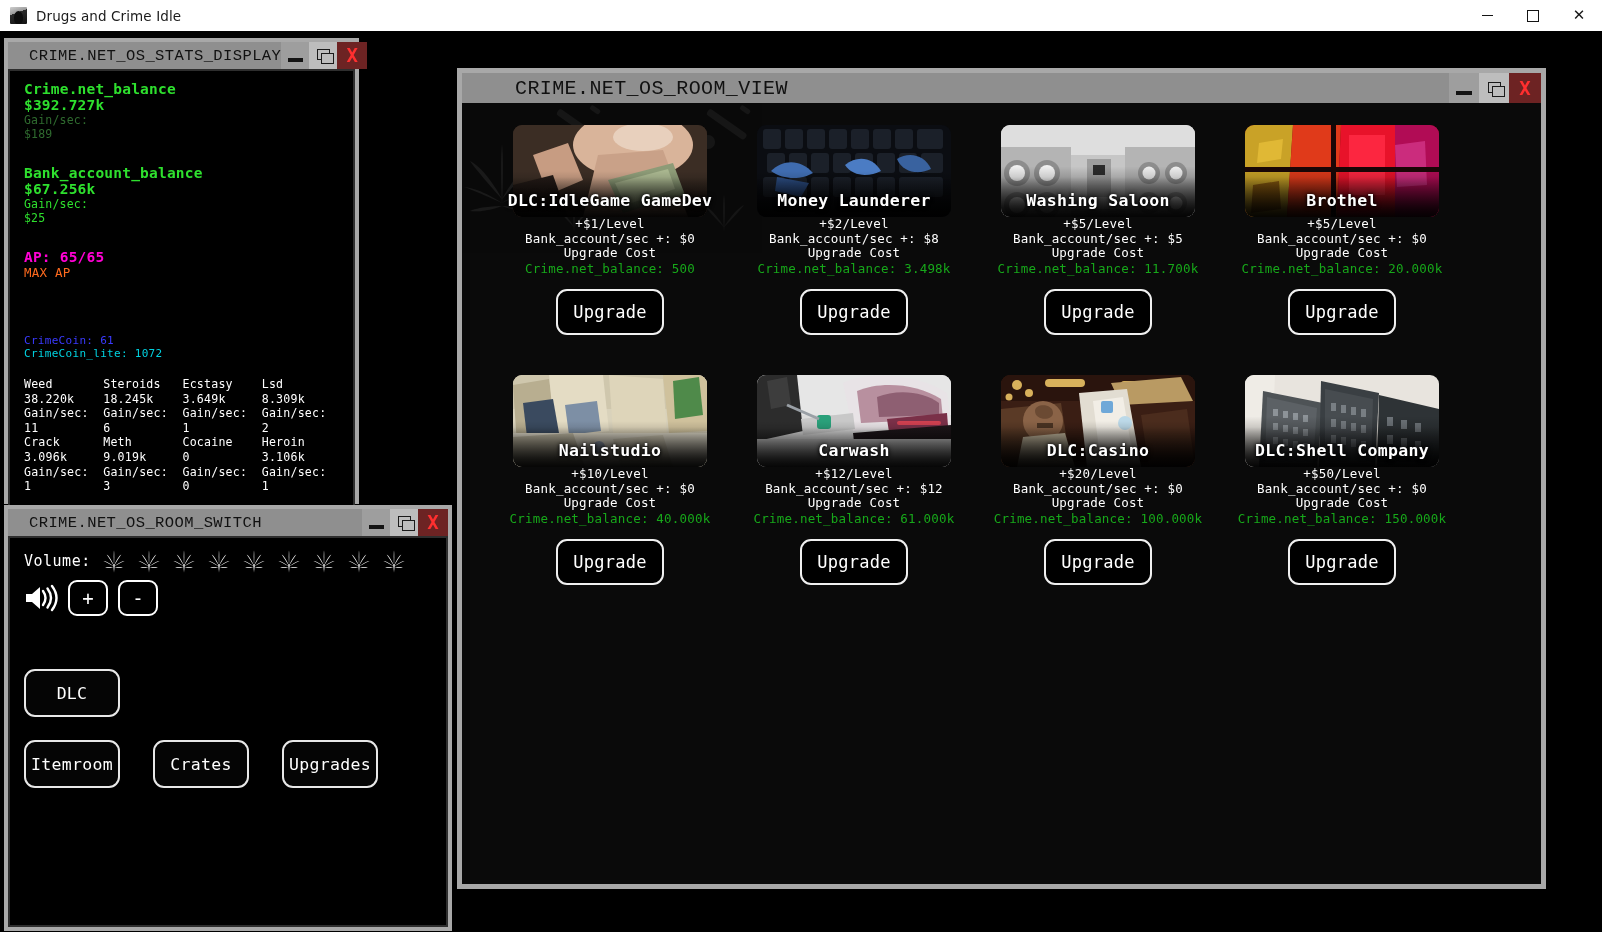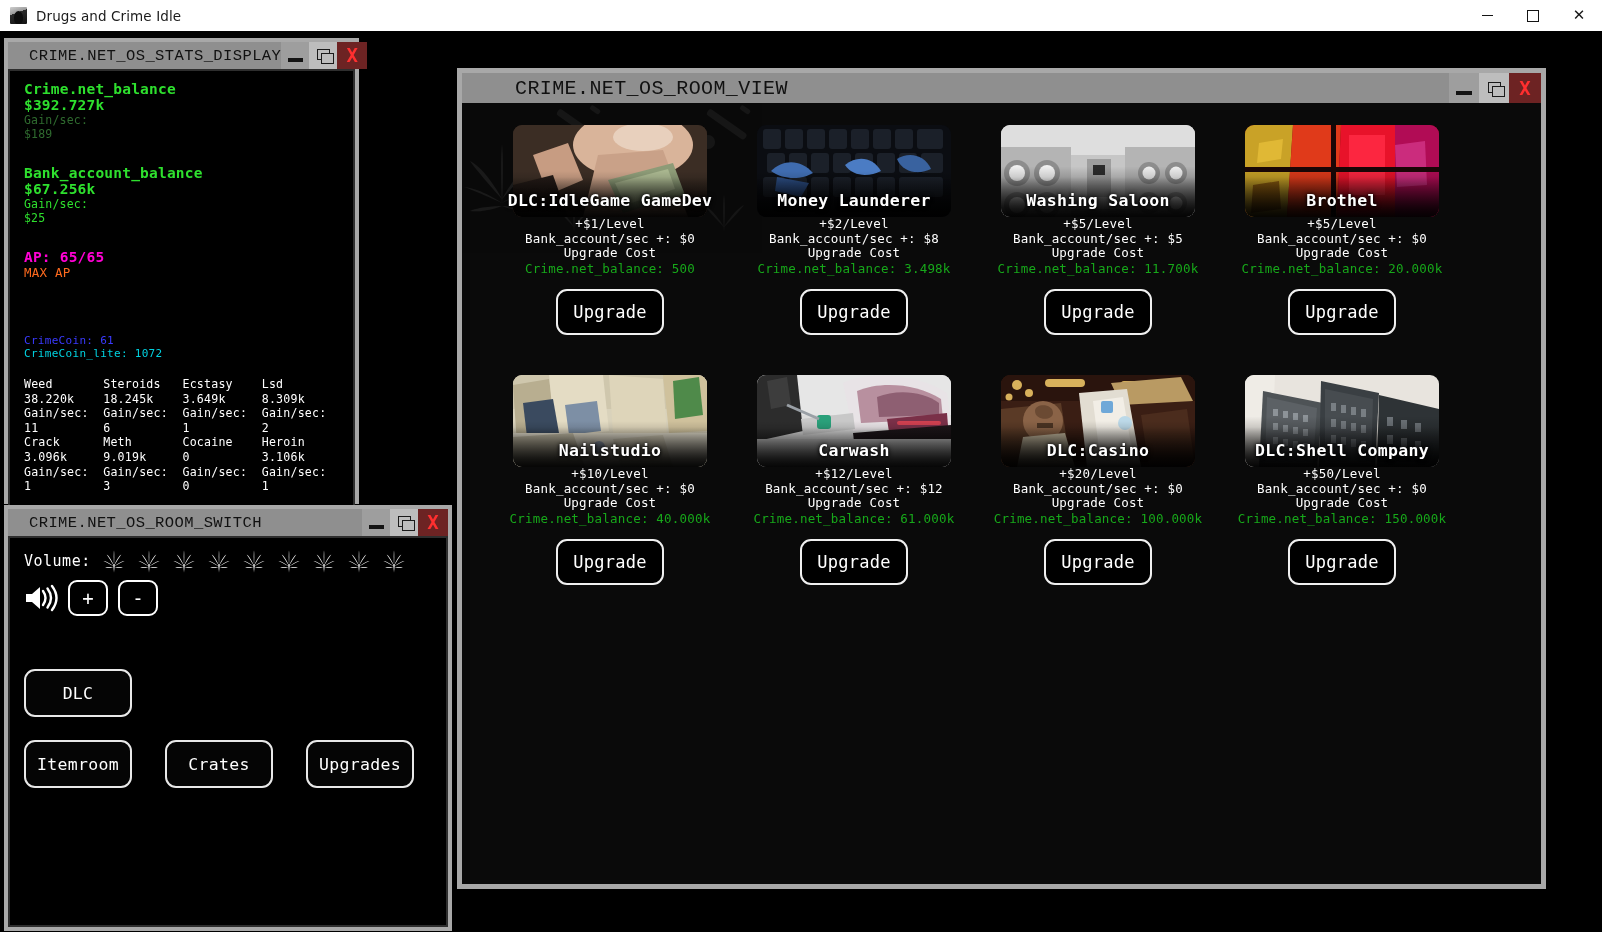--- a/index.html
+++ b/index.html
@@ -103,21 +103,21 @@
   .audio-row{display:flex;align-items:center;margin-top:6px;gap:10px;}
   .spk{width:34px;height:30px;flex:none;}
   .pm-btn{
     width:40px;height:36px;border:2.5px solid #fff;border-radius:9px;background:#000;
     color:#fff;font-size:19px;display:flex;align-items:center;justify-content:center;
     box-sizing:border-box;
   }
   .nav-wrap{margin-top:53px;}
   .nav-row{display:flex;gap:33px;margin-bottom:23px;}
   .nav-btn{
-    width:108px;height:48px;border:2.5px solid #e8e8e8;border-radius:11px;background:#050505;
+    width:96px;height:48px;border:2.5px solid #e8e8e8;border-radius:11px;background:#050505;
     color:#fff;font-size:16.5px;display:flex;align-items:center;justify-content:center;
     box-sizing:border-box;letter-spacing:.3px;
   }
 
   
   #win-room{left:457px;top:37px;width:1089px;height:821px;padding:5px;}
   #win-room .win-bar{height:30px;}
   #win-room .win-name{font-size:20px;margin-left:32px;}
   #win-room .win-ctrls{height:30px;}
   #win-room .wb{width:30px;}

